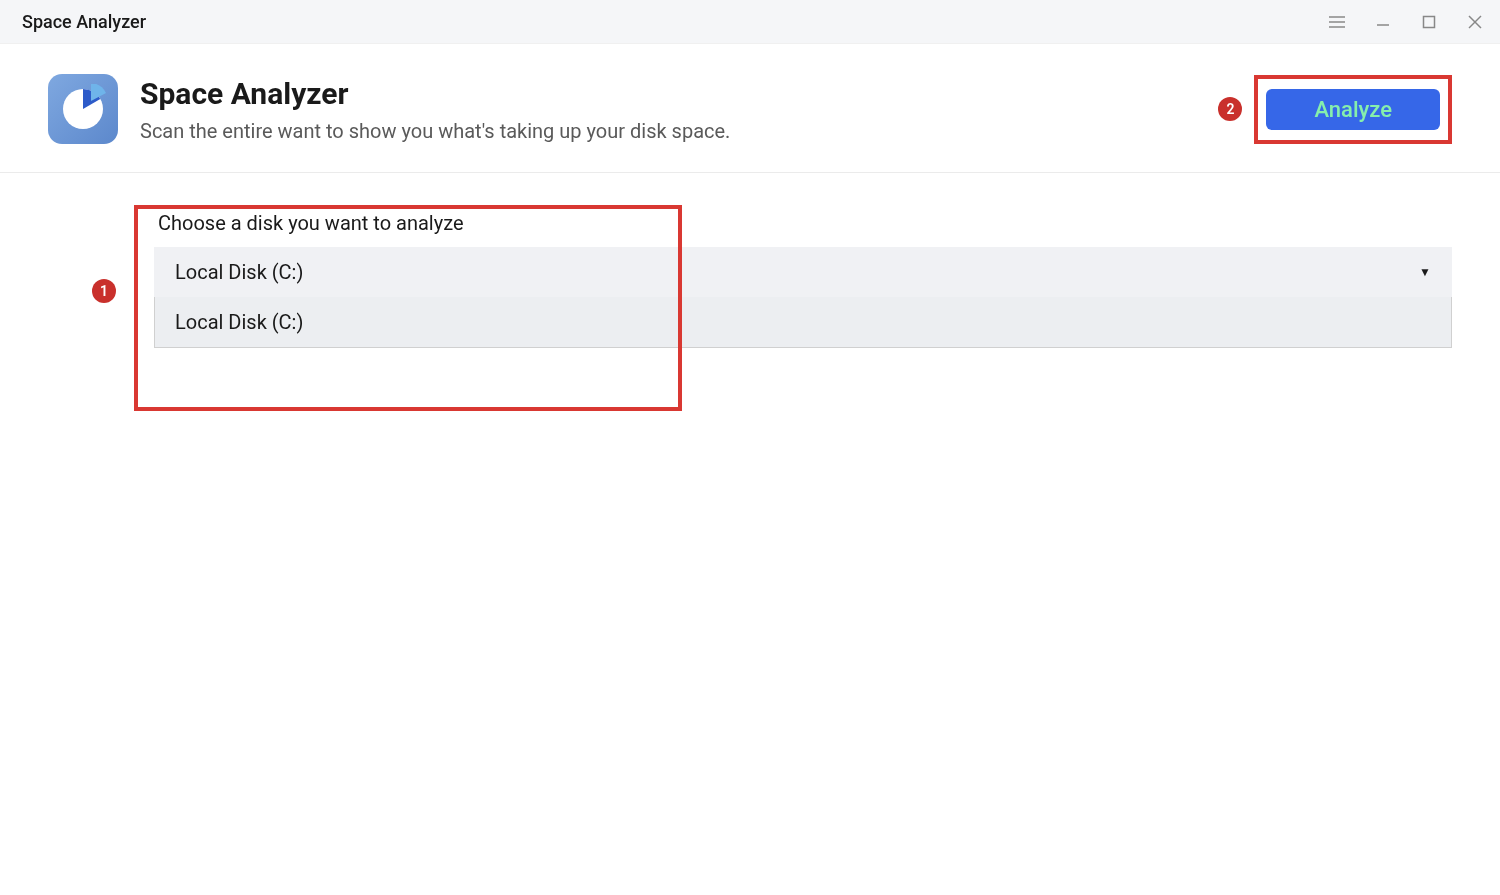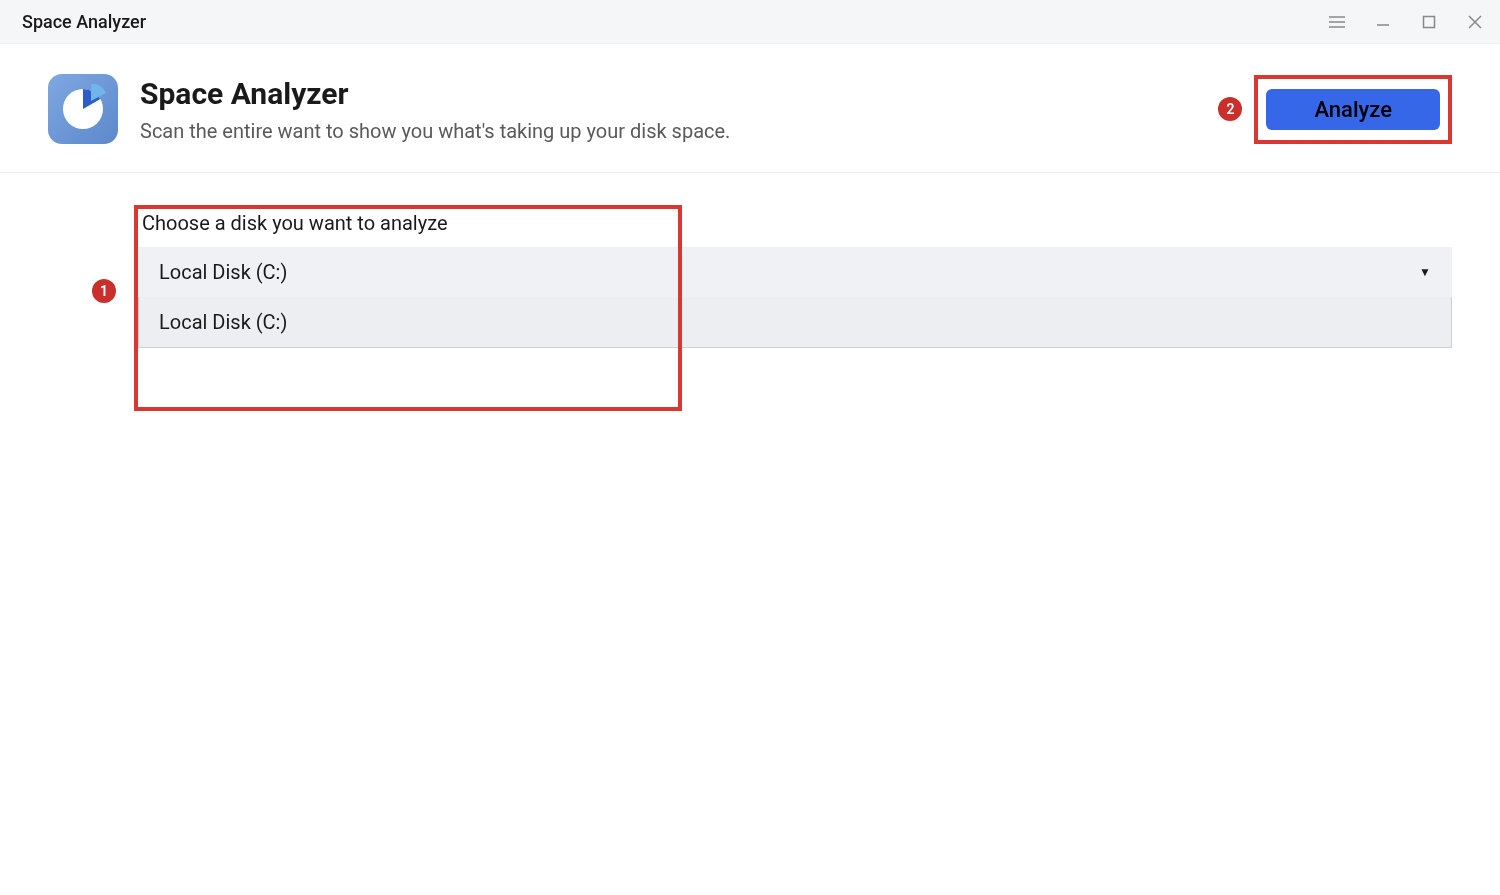--- a/index.html
+++ b/index.html
@@ -94,21 +94,21 @@
       display: flex;
       align-items: center;
       justify-content: center;
     }
     .callout-outline-2 {
       border: 4px solid #d93832;
       padding: 10px 8px;
     }
     .analyze-button {
       background: #3667e8;
-      color: #000000;
+      color: #86efac;
       border: none;
       border-radius: 6px;
       padding: 8px 48px;
       font-size: 22px;
       font-weight: 500;
       cursor: pointer;
     }
     .content-section {
       padding: 38px 48px 0 92px;
       position: relative;
@@ -124,20 +124,21 @@
       color: #ffffff;
       font-size: 14px;
       font-weight: 600;
       display: flex;
       align-items: center;
       justify-content: center;
     }
     .disk-selector {
       margin-left: 46px;
       position: relative;
+      padding-left: 16px;
     }
     .callout-outline-1 {
       position: absolute;
       left: -4px;
       top: -6px;
       width: 548px;
       height: 206px;
       border: 4px solid #d93832;
       pointer-events: none;
       z-index: 10;

